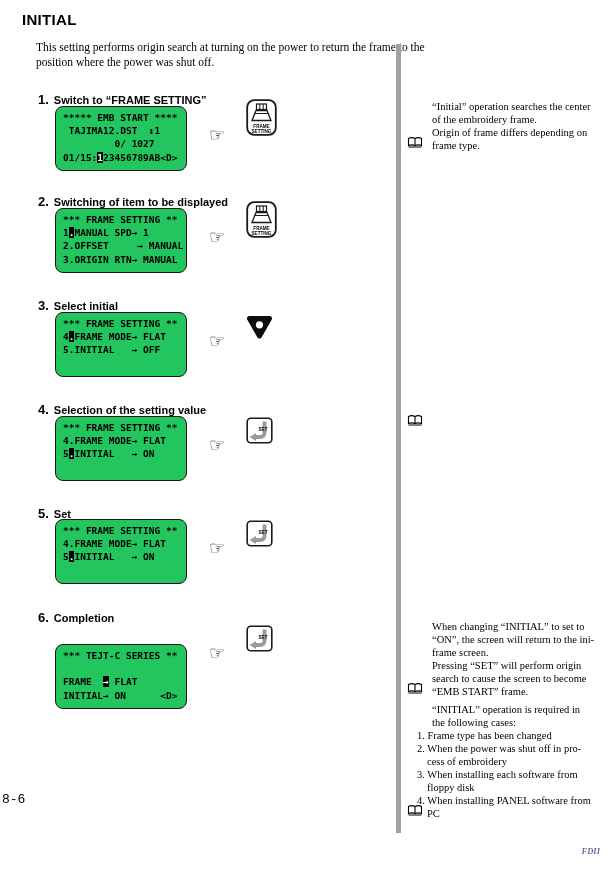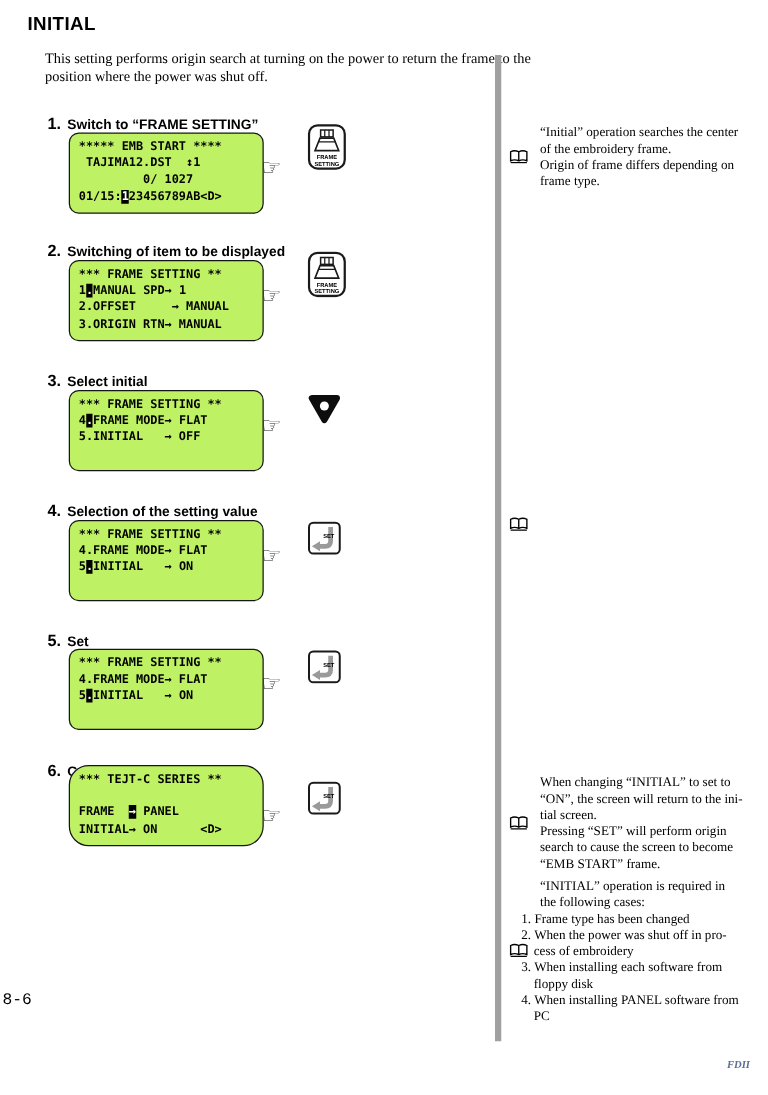--- a/index.html
+++ b/index.html
@@ -19,37 +19,37 @@
 
   .step-heading {
     position:absolute; left:38px;
     font-family:"Liberation Sans", sans-serif; font-weight:bold;
     white-space:nowrap;
   }
   .step-num { font-size:13px; }
   .step-title { font-size:11px; margin-left:5px; }
 
   .lcd {
-    position:absolute; left:55px; width:156px; height:65px;
+    position:absolute; left:55px; width:132px; height:65px;
     border:1.6px solid #161616; border-radius:8px;
     box-sizing:border-box; padding:4px 0 0 7px;
     font-family:"DejaVu Sans Mono", monospace;
     font-weight:bold; font-size:9.5px; line-height:13.2px;
-    background:#bef264;
+    background:#22c55e;
   }
   .lcd-line { white-space:pre; }
   .inv { background:#000; color:#fff; }
 
   .pointer {
     position:absolute; left:209px; font-size:18px; line-height:18px;
     font-family:"DejaVu Sans", sans-serif; color:#222;
   }
   .btn { position:absolute; }
 
-  .note { position:absolute; left:407px; width:202px; display:flex; align-items:center; }
+  .note { position:absolute; left:407px; width:202px; display:flex; align-items:flex-end; }
   .note-icon { flex:0 0 18px; padding-top:1px; }
   .note-body { margin-left:7px; font-size:10.5px; line-height:13px; }
   .note-line { white-space:nowrap; }
   .note-line.li { margin-left:-15px; }
   .note-line.cont { margin-left:-5px; }
 
   .footer-left {
     position:absolute; left:2px; top:792px;
     font-family:Liberation Mono, monospace; font-size:13px;
   }
@@ -137,24 +137,24 @@
         <div class="lcd-line"><span>5</span><span class="inv">.</span><span>INITIAL   → ON</span></div>
       </div>
       <div class="pointer" style="top: 539px;">☞</div>
       <div class="btn" style="left: 246px; top: 520px;"><svg width="27" height="27" viewBox="0 0 27 27">
           <rect x="1.2" y="1.2" width="24.6" height="24.6" rx="3.5" fill="none" stroke="#1a1a1a" stroke-width="1.6"></rect>
           <path d="M18.5 4.5 v11 q0 4.5 -4.5 4.5 h-5" fill="none" stroke="#9a9a9a" stroke-width="3.8"></path>
           <polygon points="10,16 10,24 3.5,20" fill="#9a9a9a"></polygon>
           <text x="12.5" y="13.5" font-size="4.6" font-weight="bold" font-family="Liberation Sans, sans-serif">SET</text>
         </svg></div>
       <div class="step-heading" style="top: 608px;"><span class="step-num">6.</span><span class="step-title">Completion</span></div>
-      <div class="lcd" style="top: 612px; border-radius: 16px;">
+      <div class="lcd" style="top: 644px;">
         <div class="lcd-line"><span>*** TEJT-C SERIES **</span></div>
         <div class="lcd-line"><span> </span></div>
-        <div class="lcd-line"><span>FRAME  </span><span class="inv">→</span><span> PANEL</span></div>
+        <div class="lcd-line"><span>FRAME  </span><span class="inv">→</span><span> FLAT</span></div>
         <div class="lcd-line"><span>INITIAL→ ON      &lt;D&gt;</span></div>
       </div>
       <div class="pointer" style="top: 644px;">☞</div>
       <div class="btn" style="left: 246px; top: 625px;"><svg width="27" height="27" viewBox="0 0 27 27">
           <rect x="1.2" y="1.2" width="24.6" height="24.6" rx="3.5" fill="none" stroke="#1a1a1a" stroke-width="1.6"></rect>
           <path d="M18.5 4.5 v11 q0 4.5 -4.5 4.5 h-5" fill="none" stroke="#9a9a9a" stroke-width="3.8"></path>
           <polygon points="10,16 10,24 3.5,20" fill="#9a9a9a"></polygon>
           <text x="12.5" y="13.5" font-size="4.6" font-weight="bold" font-family="Liberation Sans, sans-serif">SET</text>
         </svg></div>
     </div>
@@ -181,21 +181,21 @@
       </div>
       <div class="note" style="top: 620px;">
         <span class="note-icon"><svg width="16" height="12" viewBox="0 0 16 12">
             <path d="M1.5 2.4 Q4.7 0.8 8 2.4 Q11.3 0.8 14.5 2.4 L14.5 9.6 Q11.3 8.2 8 9.6 Q4.7 8.2 1.5 9.6 Z" fill="none" stroke="#000" stroke-width="1.1"></path>
             <line x1="8" y1="2.4" x2="8" y2="9.6" stroke="#000" stroke-width="1.1"></line>
             <line x1="1.5" y1="11" x2="14.5" y2="11" stroke="#000" stroke-width="1"></line>
           </svg></span>
         <div class="note-body">
           <div class="note-line">When changing “INITIAL” to set to</div>
           <div class="note-line">“ON”, the screen will return to the ini-</div>
-          <div class="note-line">tial screen.</div>
+          <div class="note-line">frame screen.</div>
           <div class="note-line">Pressing “SET” will perform origin</div>
           <div class="note-line">search to cause the screen to become</div>
           <div class="note-line">“EMB START” frame.</div>
         </div>
       </div>
       <div class="note" style="top: 703px;">
         <span class="note-icon"><svg width="16" height="12" viewBox="0 0 16 12">
             <path d="M1.5 2.4 Q4.7 0.8 8 2.4 Q11.3 0.8 14.5 2.4 L14.5 9.6 Q11.3 8.2 8 9.6 Q4.7 8.2 1.5 9.6 Z" fill="none" stroke="#000" stroke-width="1.1"></path>
             <line x1="8" y1="2.4" x2="8" y2="9.6" stroke="#000" stroke-width="1.1"></line>
             <line x1="1.5" y1="11" x2="14.5" y2="11" stroke="#000" stroke-width="1"></line>

